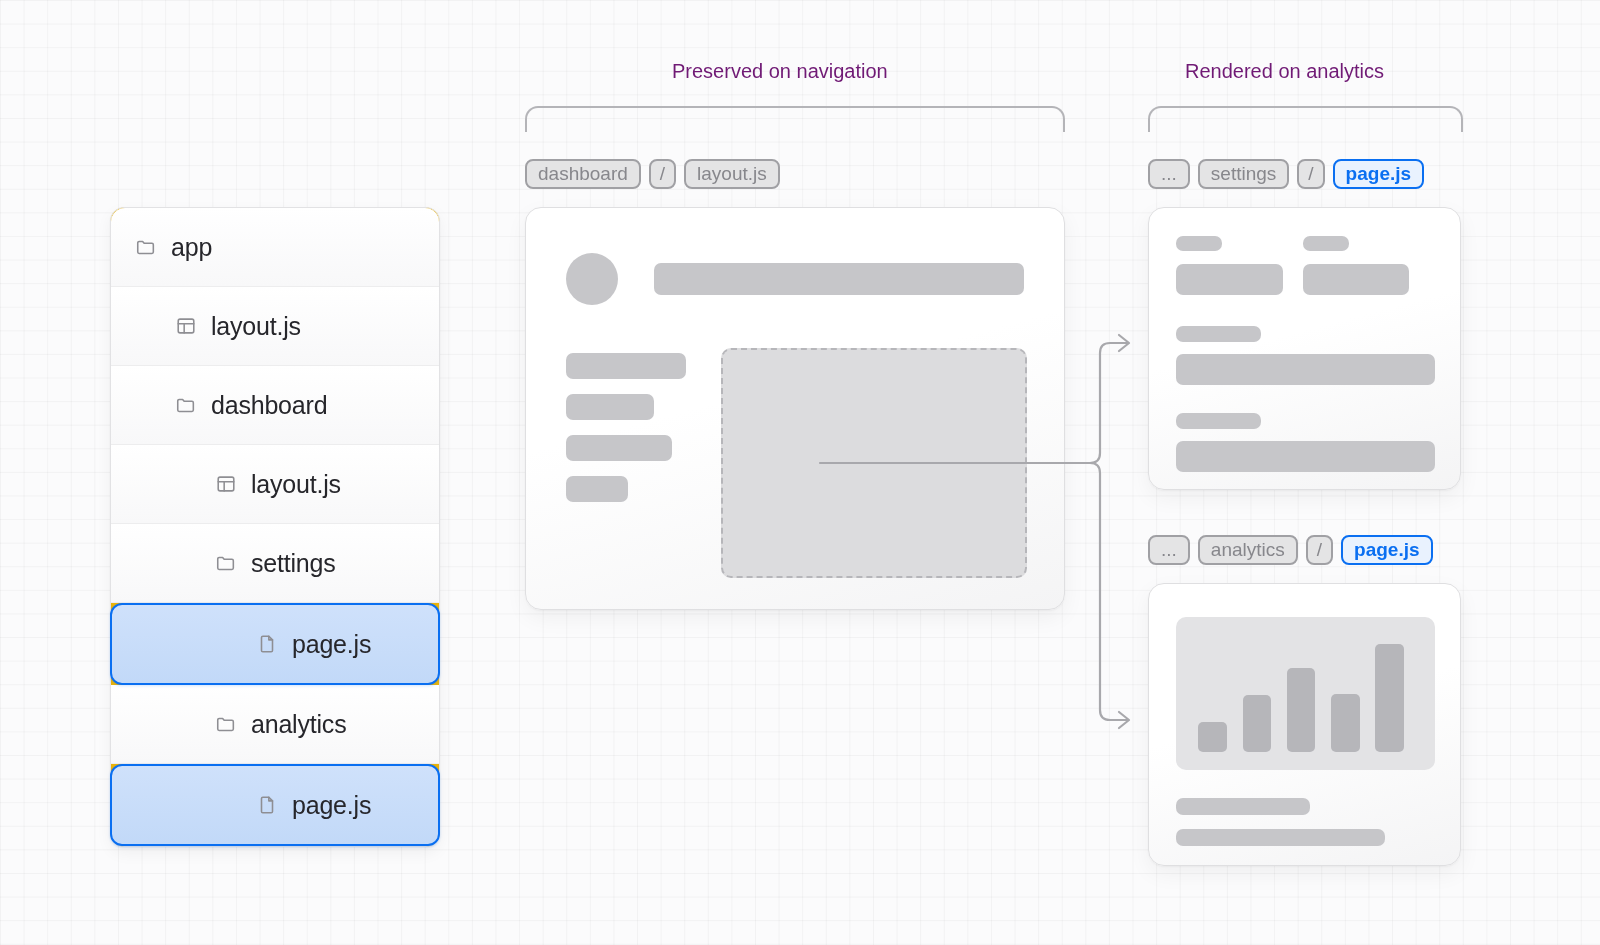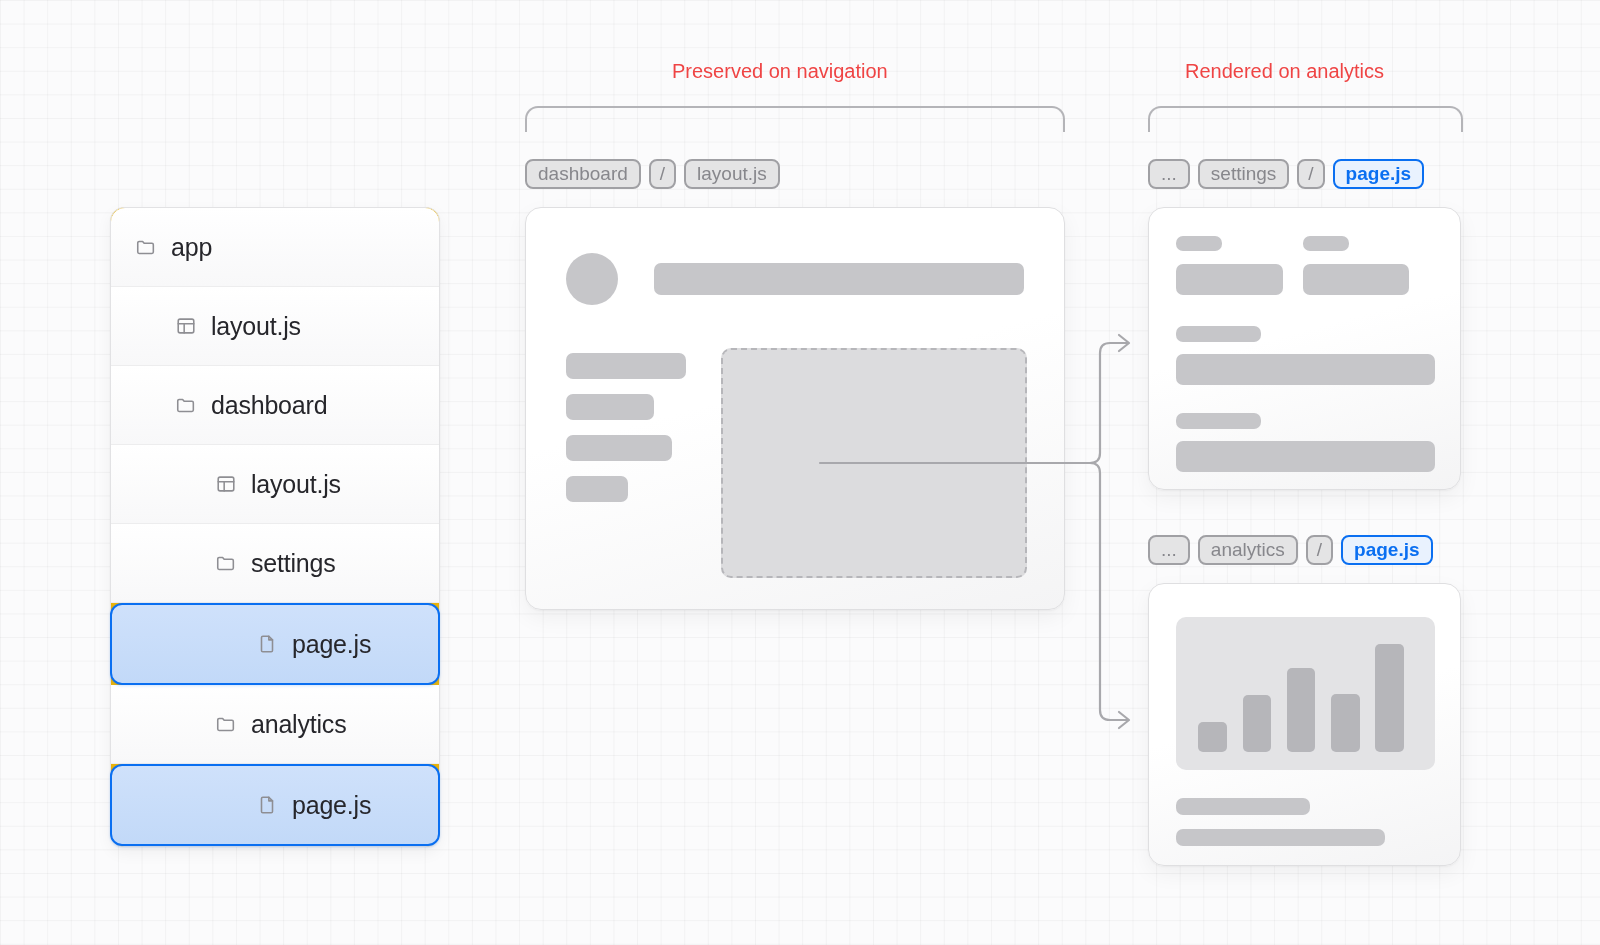--- a/index.html
+++ b/index.html
@@ -74,21 +74,21 @@
   }
   .ind-0 { margin-left: 0px; }
   .ind-1 { margin-left: 40px; }
   .ind-2 { margin-left: 80px; }
   .ind-3 { margin-left: 120px; }
 
   
   .col-title {
     position: absolute;
     font-size: 20px;
-    color: #ef4444;
+    color: #701a75;
     white-space: nowrap;
   }
   .bracket {
     position: absolute;
     height: 26px;
     border: 2px solid #b4b4b8;
     border-bottom: none;
     border-radius: 13px 13px 0 0;
   }
 

